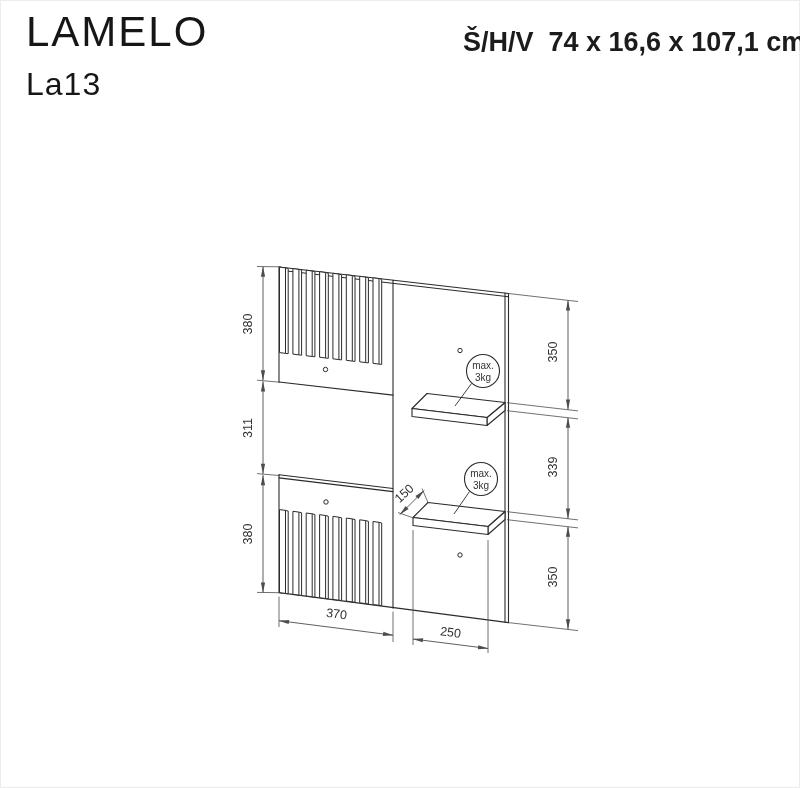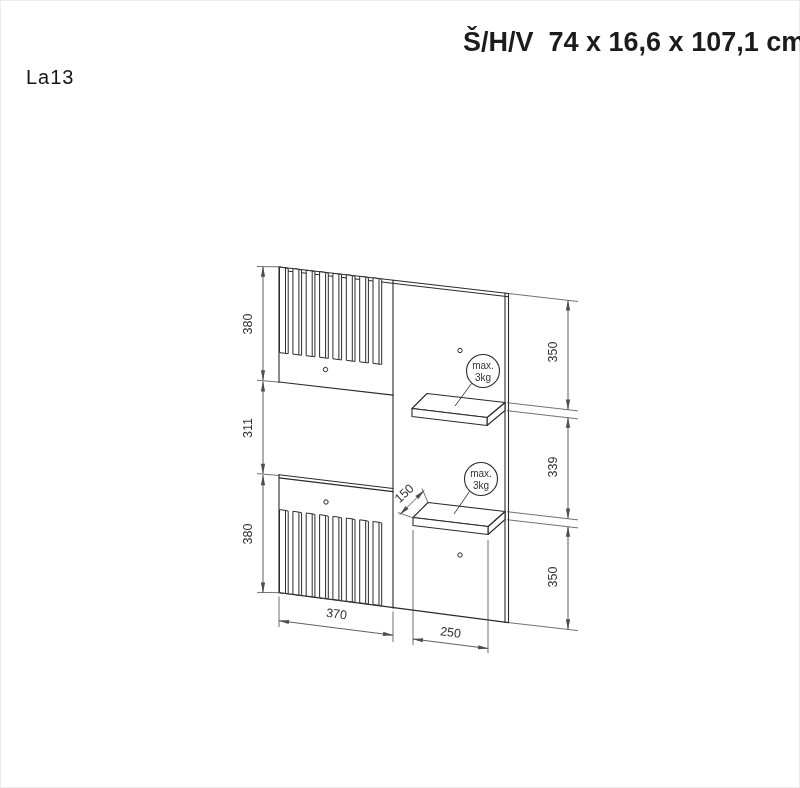--- a/index.html
+++ b/index.html
@@ -1,34 +1,35 @@
 <!DOCTYPE html>
 <html><head>
 <meta charset="utf-8">
 <style>
   html,body{margin:0;padding:0;background:#fff;}
   .page{position:relative;width:800px;height:788px;background:#ffffff;
         font-family:"Liberation Sans",sans-serif;overflow:hidden;
         box-shadow:inset 0 0 0 1px #ececec;}
   .brand{position:absolute;left:26px;top:8px;font-size:42px;font-weight:400;
          letter-spacing:2px;color:#161616;}
-  .model{position:absolute;left:26px;top:66px;font-size:20px;font-weight:400;
+  .model{position:absolute;left:26px;top:66px;font-size:32px;font-weight:400;
          letter-spacing:1px;color:#161616;}
   .size-label{position:absolute;left:417px;top:27px;font-size:27px;font-weight:700;
          color:#1c1c1c;white-space:pre;letter-spacing:0px;margin-left:46px;}
   svg.drawing{position:absolute;left:0;top:0;}
   .dim-label{font-size:12.5px;}
   .badge-label{font-size:10px;}
   text{text-anchor:middle;}
 </style>
 </head>
 <body>
 
 <div class="page">
 
+  <div class="brand">LAMELO</div>
   <div class="model">La13</div>
   <div class="size-label">Š/H/V  74 x 16,6 x 107,1 cm</div>
 
   <svg class="drawing" width="800" height="788" viewBox="0 0 800 788" xmlns="http://www.w3.org/2000/svg">
 
     <defs>
       <marker id="ds" markerUnits="userSpaceOnUse" markerWidth="12" markerHeight="6" viewBox="0 0 12 6" refX="1" refY="3" orient="auto">
         <path d="M0.5,3 L11,0.9 L11,5.1 Z" fill="#4d4d4d"></path>
       </marker>
       <marker id="de" markerUnits="userSpaceOnUse" markerWidth="12" markerHeight="6" viewBox="0 0 12 6" refX="11" refY="3" orient="auto">

